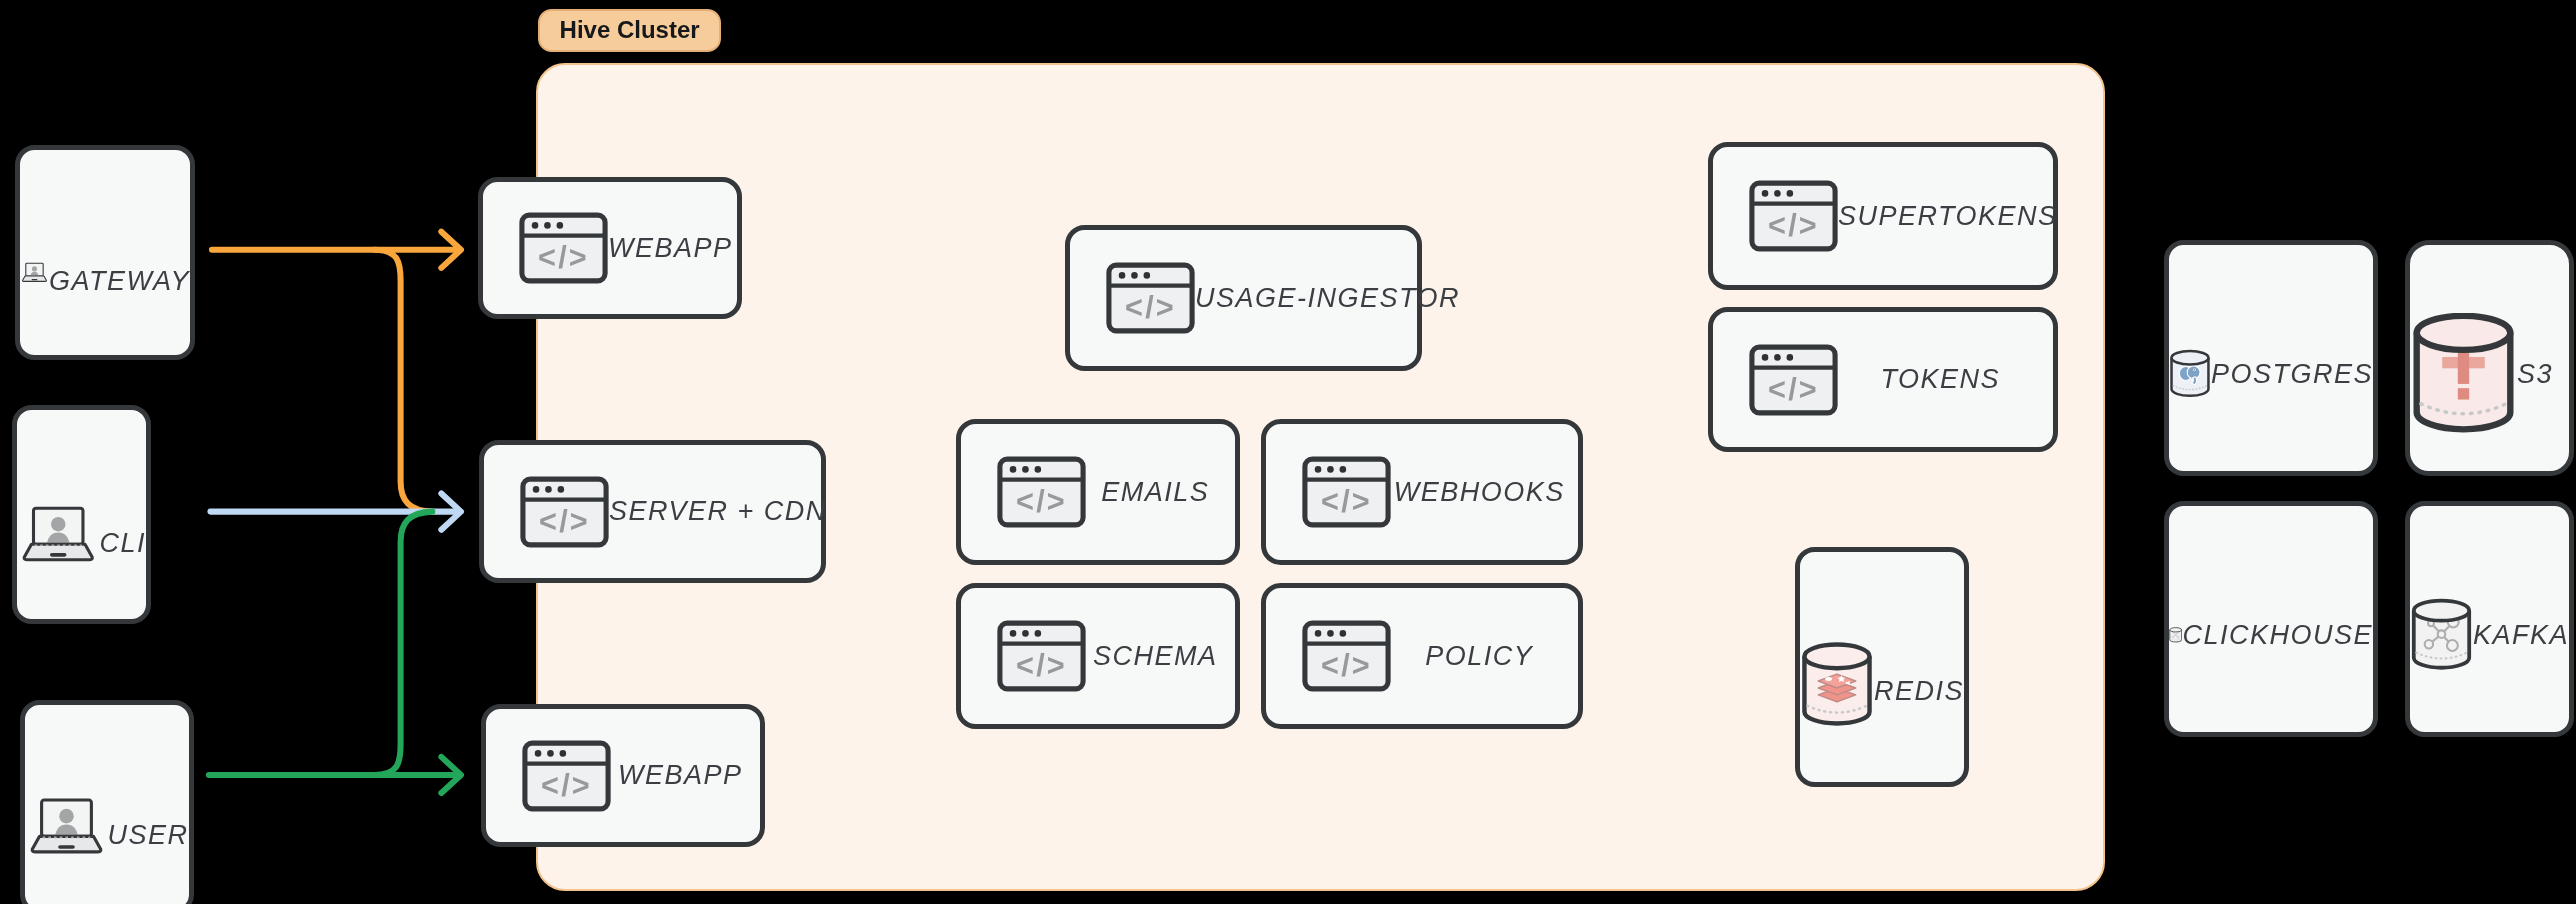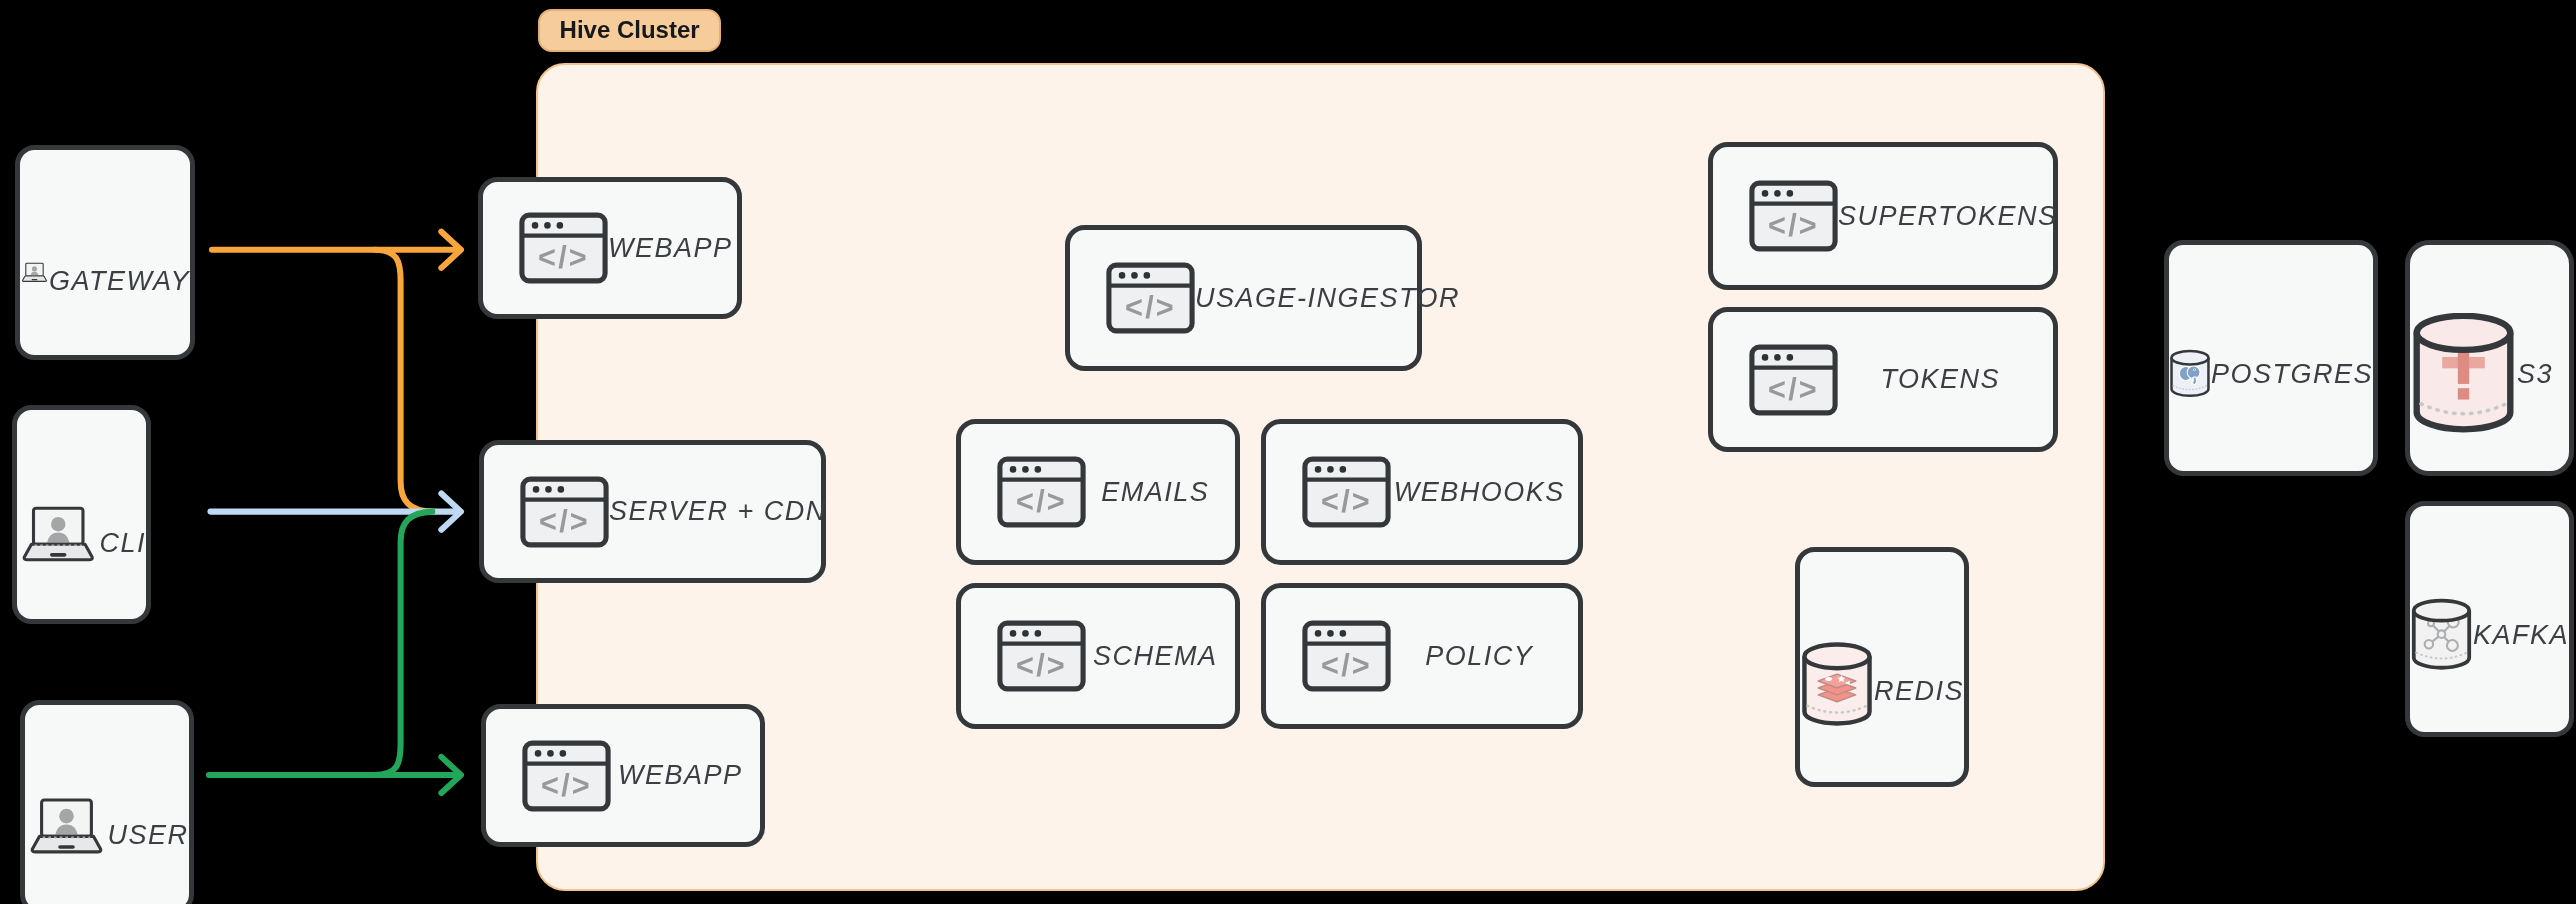--- a/index.html
+++ b/index.html
@@ -253,20 +253,39 @@
         <rect x="45" y="62" width="60" height="16" fill="#E9A79E"></rect>
         <rect x="67" y="40" width="16" height="60" fill="#DE8B82"></rect>
         <rect x="67" y="106" width="16" height="16" fill="#DE8B82"></rect>
       </g>
       <path d="M15 128 Q75 156 135 128" fill="none" stroke="#C6C8CA" stroke-width="5" stroke-dasharray="2 10" stroke-linecap="round"></path>
       <ellipse cx="75" cy="28" rx="66" ry="24" fill="#F9E9E8" stroke="#35383B" stroke-width="9"></ellipse>
     </svg>
     <div class="lbl">S3</div>
   </div>
 
+  <div class="node vert store" style="left:2164px;top:501px;width:214px;height:236px;">
+    <svg class="cyl" viewBox="0 0 150 172">
+      <path d="M9 28 V140 A66 24 0 0 0 141 140 V28" fill="#F2F2F3" stroke="#35383B" stroke-width="9" stroke-linejoin="round"></path>
+      <g stroke="#ACAEB0" stroke-width="5" fill="#F2F2F3">
+        <line x1="75" y1="84" x2="52" y2="60"></line>
+          <line x1="75" y1="84" x2="100" y2="58"></line>
+        <line x1="75" y1="84" x2="48" y2="106"></line>
+          <line x1="75" y1="84" x2="98" y2="108"></line>
+        <circle cx="75" cy="84" r="9"></circle>
+          <circle cx="50" cy="58" r="7"></circle>
+          <circle cx="103" cy="55" r="13"></circle>
+        <circle cx="45" cy="108" r="10"></circle>
+          <circle cx="101" cy="111" r="13"></circle>
+      </g>
+      <path d="M15 128 Q75 156 135 128" fill="none" stroke="#C6C8CA" stroke-width="5" stroke-dasharray="2 10" stroke-linecap="round"></path>
+      <ellipse cx="75" cy="28" rx="66" ry="24" fill="#F2F2F3" stroke="#35383B" stroke-width="9"></ellipse>
+    </svg>
+    <div class="lbl">CLICKHOUSE</div>
+  </div>
 
   <div class="node vert store" style="left:2405px;top:501px;width:169px;height:236px;">
     <svg class="cyl" viewBox="0 0 150 172">
       <path d="M9 28 V140 A66 24 0 0 0 141 140 V28" fill="#F2F2F3" stroke="#35383B" stroke-width="9" stroke-linejoin="round"></path>
       <g stroke="#ACAEB0" stroke-width="5" fill="#F2F2F3">
         <line x1="75" y1="84" x2="52" y2="60"></line>
           <line x1="75" y1="84" x2="100" y2="58"></line>
         <line x1="75" y1="84" x2="48" y2="106"></line>
           <line x1="75" y1="84" x2="98" y2="108"></line>
         <circle cx="75" cy="84" r="9"></circle>

